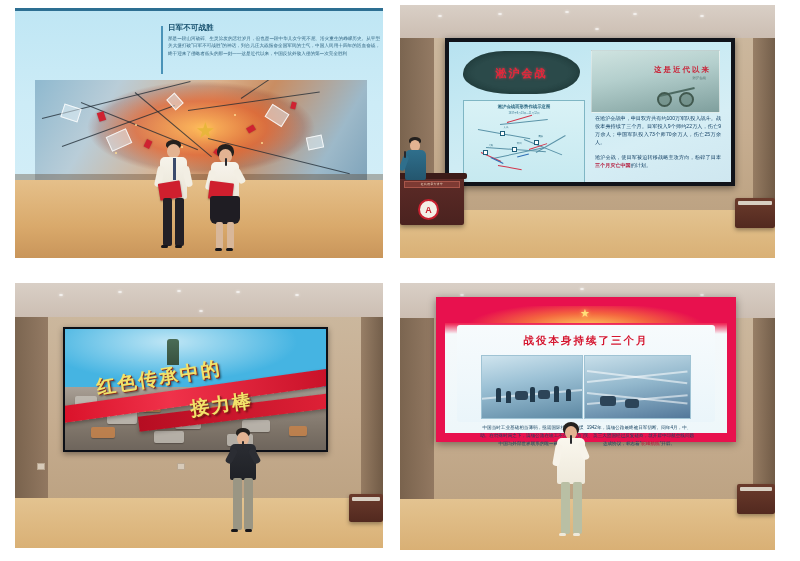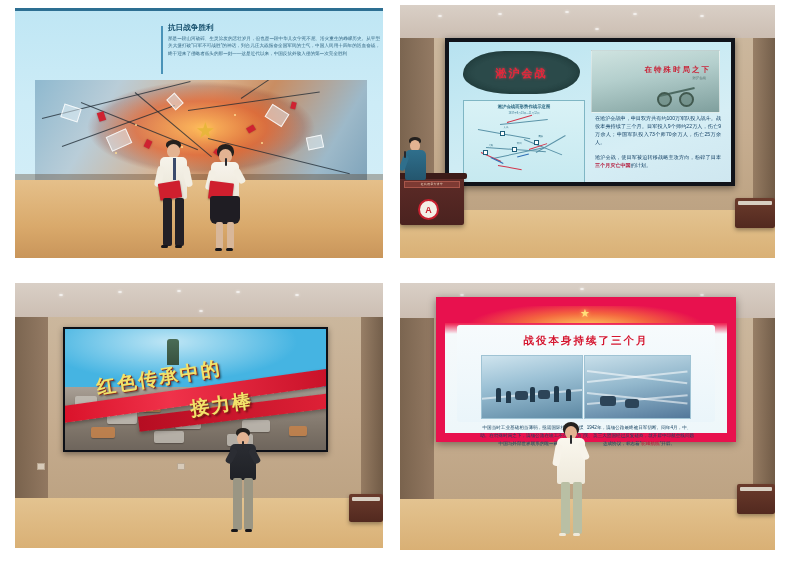--- a/index.html
+++ b/index.html
@@ -198,21 +198,21 @@
 </head>
 <body>
 
 <div class="collage">
 
   <div class="panel p1">
     <div class="slide1">
       <div class="topbar"></div>
 
       <div class="s1-divider"></div>
-      <div class="s1-head">抗日战争胜利</div>
+      <div class="s1-head">日军不可战胜</div>
       <div class="s1-body">那是一段山河破碎、生灵涂炭的悲壮岁月，但也是一段中华儿女宁死不屈、浴火重生的峥嵘历史。从平型关大捷打破"日军不可战胜"的神话，到台儿庄大战振奋全国军民的士气，中国人民用十四年的浴血奋战，终于迎来了侵略者低头的那一刻——这是近代以来，中国反抗外敌入侵的第一次完全胜利</div>
 
       <div class="s1-art">
         <div class="crackline" style="left:2%;top:38%;width:46%;transform:rotate(-14deg);"></div>
         <div class="crackline" style="left:14%;top:22%;width:38%;transform:rotate(22deg);"></div>
         <div class="crackline" style="left:46%;top:30%;width:40%;transform:rotate(-8deg);"></div>
         <div class="crackline" style="left:52%;top:58%;width:44%;transform:rotate(14deg);"></div>
         <div class="crackline" style="left:8%;top:66%;width:36%;transform:rotate(-20deg);"></div>
         <div class="crackline" style="left:30%;top:12%;width:30%;transform:rotate(40deg);"></div>
         <div class="crackline" style="left:62%;top:18%;width:30%;transform:rotate(-34deg);"></div>
@@ -292,21 +292,21 @@
       <div class="outlet" style="left:47%;top:64%;"></div>
     </div>
 
     <div class="screen dark-frame">
       <div class="s2">
         <div class="s2-banner">
           <div class="s2-banner-t">淞沪会战</div>
         </div>
 
         <div class="s2-photo">
-          <div class="s2-photo-t">在特殊时局之下</div>
+          <div class="s2-photo-t">这是近代以来</div>
           <div class="s2-photo-sub">淞沪会战</div>
           <div class="cannon">
             <div class="barrel"></div>
             <div class="wheel" style="left:4px;bottom:0;"></div>
             <div class="wheel" style="left:26px;bottom:0;"></div>
           </div>
         </div>
 
         <div class="s2-map">
           <div class="s2-map-t">淞沪会战而形势作战示意图</div>

